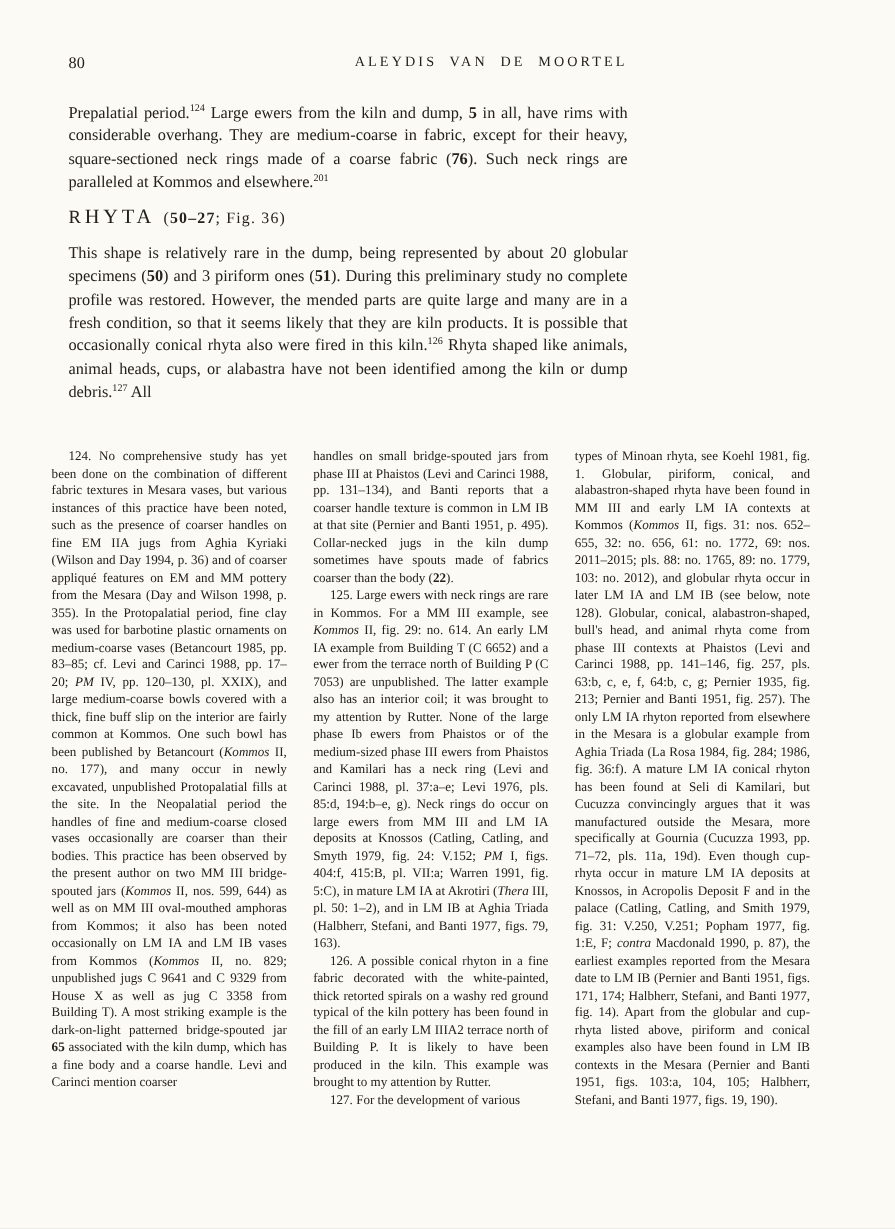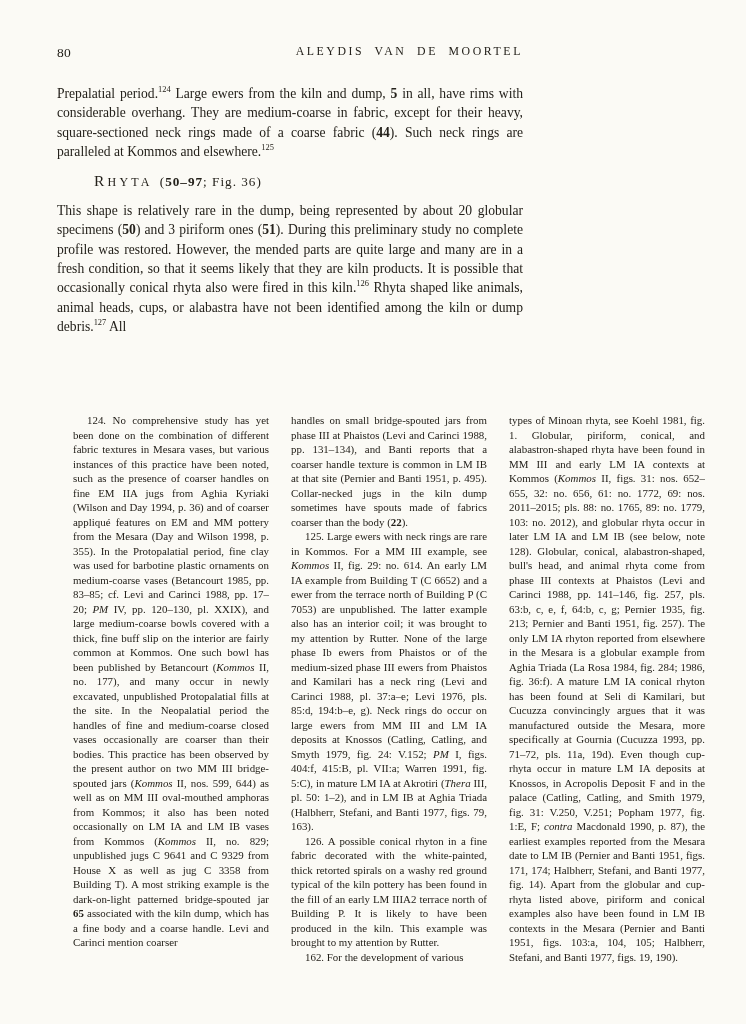--- a/index.html
+++ b/index.html
@@ -47,38 +47,36 @@
 
   .section-heading {
     margin: 11px 0 10px 0;
     font-weight: normal;
     font-size: 13px;
     line-height: 18px;
   }
   .sh-title {
     display: inline-block;
     text-transform: uppercase;
-    font-size: 12px;
+    font-size: 17px;
     letter-spacing: 3.2px;
-    margin-left: 37px;
   }
   .sh-title::first-letter { font-size: 15.5px; }
   .sh-ref {
     font-size: 13.2px;
     letter-spacing: 1px;
     margin-left: 7px;
   }
 
   
   .footnotes {
     position: absolute;
-    left: 73px; top: 373px; width: 633px;
+    left: 43px; top: 373px; width: 633px;
     display: flex;
     gap: 22px;
-    margin-top: 40px;
   }
   .fn-col {
     width: 196px;
     flex: 0 0 196px;
     font-size: 10.9px;
     line-height: 14.5px;
     text-align: justify;
   }
   .fn-para { margin: 0; }
   .fn-para.indent { text-indent: 14px; }
@@ -90,37 +88,37 @@
 <body>
 
 <div class="page">
 
   <header class="running-head">
     <span class="folio">80</span>
     <span class="author">ALEYDIS VAN DE MOORTEL</span>
   </header>
 
   <main class="text-block">
-    <p class="body-para">Prepalatial period.<sup>124</sup> Large ewers from the kiln and dump, <b>5</b> in all, have rims with considerable overhang. They are medium-coarse in fabric, except for their heavy, square-sectioned neck rings made of a coarse fabric (<b>44</b>). Such neck rings are paralleled at Kommos and elsewhere.<sup>125</sup></p>
+    <p class="body-para">Prepalatial period.<sup>124</sup> Large ewers from the kiln and dump, <b>5</b> in all, have rims with considerable overhang. They are medium-coarse in fabric, except for their heavy, square-sectioned neck rings made of a coarse fabric (<b>76</b>). Such neck rings are paralleled at Kommos and elsewhere.<sup>201</sup></p>
 
     <h2 class="section-heading">
-      <span class="sh-title">Rhyta</span><span class="sh-ref">(<b>50–97</b>; Fig. 36)</span>
+      <span class="sh-title">Rhyta</span><span class="sh-ref">(<b>50–27</b>; Fig. 36)</span>
     </h2>
 
     <p class="body-para">This shape is relatively rare in the dump, being represented by about 20 globular specimens (<b>50</b>) and 3 piriform ones (<b>51</b>). During this preliminary study no complete profile was restored. However, the mended parts are quite large and many are in a fresh condition, so that it seems likely that they are kiln products. It is possible that occasionally conical rhyta also were fired in this kiln.<sup>126</sup> Rhyta shaped like animals, animal heads, cups, or alabastra have not been identified among the kiln or dump debris.<sup>127</sup> All</p>
   </main>
 
   <section class="footnotes">
     <div class="fn-col">
         <p class="fn-para indent">124. No comprehensive study has yet been done on the combination of different fabric textures in Mesara vases, but various instances of this practice have been noted, such as the presence of coarser handles on fine EM IIA jugs from Aghia Kyriaki (Wilson and Day 1994, p. 36) and of coarser appliqué features on EM and MM pottery from the Mesara (Day and Wilson 1998, p. 355). In the Protopalatial period, fine clay was used for barbotine plastic ornaments on medium-coarse vases (Betancourt 1985, pp. 83–85; cf. Levi and Carinci 1988, pp. 17–20; <i>PM</i> IV, pp. 120–130, pl. XXIX), and large medium-coarse bowls covered with a thick, fine buff slip on the interior are fairly common at Kommos. One such bowl has been published by Betancourt (<i>Kommos</i> II, no. 177), and many occur in newly excavated, unpublished Protopalatial fills at the site. In the Neopalatial period the handles of fine and medium-coarse closed vases occasionally are coarser than their bodies. This practice has been observed by the present author on two MM III bridge-spouted jars (<i>Kommos</i> II, nos. 599, 644) as well as on MM III oval-mouthed amphoras from Kommos; it also has been noted occasionally on LM IA and LM IB vases from Kommos (<i>Kommos</i> II, no. 829; unpublished jugs C 9641 and C 9329 from House X as well as jug C 3358 from Building T). A most striking example is the dark-on-light patterned bridge-spouted jar <b>65</b> associated with the kiln dump, which has a fine body and a coarse handle. Levi and Carinci mention coarser</p>
       </div>
     <div class="fn-col">
         <p class="fn-para">handles on small bridge-spouted jars from phase III at Phaistos (Levi and Carinci 1988, pp. 131–134), and Banti reports that a coarser handle texture is common in LM IB at that site (Pernier and Banti 1951, p. 495). Collar-necked jugs in the kiln dump sometimes have spouts made of fabrics coarser than the body (<b>22</b>).</p>
         <p class="fn-para indent">125. Large ewers with neck rings are rare in Kommos. For a MM III example, see <i>Kommos</i> II, fig. 29: no. 614. An early LM IA example from Building T (C 6652) and a ewer from the terrace north of Building P (C 7053) are unpublished. The latter example also has an interior coil; it was brought to my attention by Rutter. None of the large phase Ib ewers from Phaistos or of the medium-sized phase III ewers from Phaistos and Kamilari has a neck ring (Levi and Carinci 1988, pl. 37:a–e; Levi 1976, pls. 85:d, 194:b–e, g). Neck rings do occur on large ewers from MM III and LM IA deposits at Knossos (Catling, Catling, and Smyth 1979, fig. 24: V.152; <i>PM</i> I, figs. 404:f, 415:B, pl. VII:a; Warren 1991, fig. 5:C), in mature LM IA at Akrotiri (<i>Thera</i> III, pl. 50: 1–2), and in LM IB at Aghia Triada (Halbherr, Stefani, and Banti 1977, figs. 79, 163).</p>
         <p class="fn-para indent">126. A possible conical rhyton in a fine fabric decorated with the white-painted, thick retorted spirals on a washy red ground typical of the kiln pottery has been found in the fill of an early LM IIIA2 terrace north of Building P. It is likely to have been produced in the kiln. This example was brought to my attention by Rutter.</p>
-        <p class="fn-para indent">162. For the development of various</p>
+        <p class="fn-para indent">127. For the development of various</p>
       </div>
     <div class="fn-col">
         <p class="fn-para">types of Minoan rhyta, see Koehl 1981, fig. 1. Globular, piriform, conical, and alabastron-shaped rhyta have been found in MM III and early LM IA contexts at Kommos (<i>Kommos</i> II, figs. 31: nos. 652–655, 32: no. 656, 61: no. 1772, 69: nos. 2011–2015; pls. 88: no. 1765, 89: no. 1779, 103: no. 2012), and globular rhyta occur in later LM IA and LM IB (see below, note 128). Globular, conical, alabastron-shaped, bull's head, and animal rhyta come from phase III contexts at Phaistos (Levi and Carinci 1988, pp. 141–146, fig. 257, pls. 63:b, c, e, f, 64:b, c, g; Pernier 1935, fig. 213; Pernier and Banti 1951, fig. 257). The only LM IA rhyton reported from elsewhere in the Mesara is a globular example from Aghia Triada (La Rosa 1984, fig. 284; 1986, fig. 36:f). A mature LM IA conical rhyton has been found at Seli di Kamilari, but Cucuzza convincingly argues that it was manufactured outside the Mesara, more specifically at Gournia (Cucuzza 1993, pp. 71–72, pls. 11a, 19d). Even though cup-rhyta occur in mature LM IA deposits at Knossos, in Acropolis Deposit F and in the palace (Catling, Catling, and Smith 1979, fig. 31: V.250, V.251; Popham 1977, fig. 1:E, F; <i>contra</i> Macdonald 1990, p. 87), the earliest examples reported from the Mesara date to LM IB (Pernier and Banti 1951, figs. 171, 174; Halbherr, Stefani, and Banti 1977, fig. 14). Apart from the globular and cup-rhyta listed above, piriform and conical examples also have been found in LM IB contexts in the Mesara (Pernier and Banti 1951, figs. 103:a, 104, 105; Halbherr, Stefani, and Banti 1977, figs. 19, 190).</p>
       </div>
   </section>
 
 </div>
 
 </body></html>

